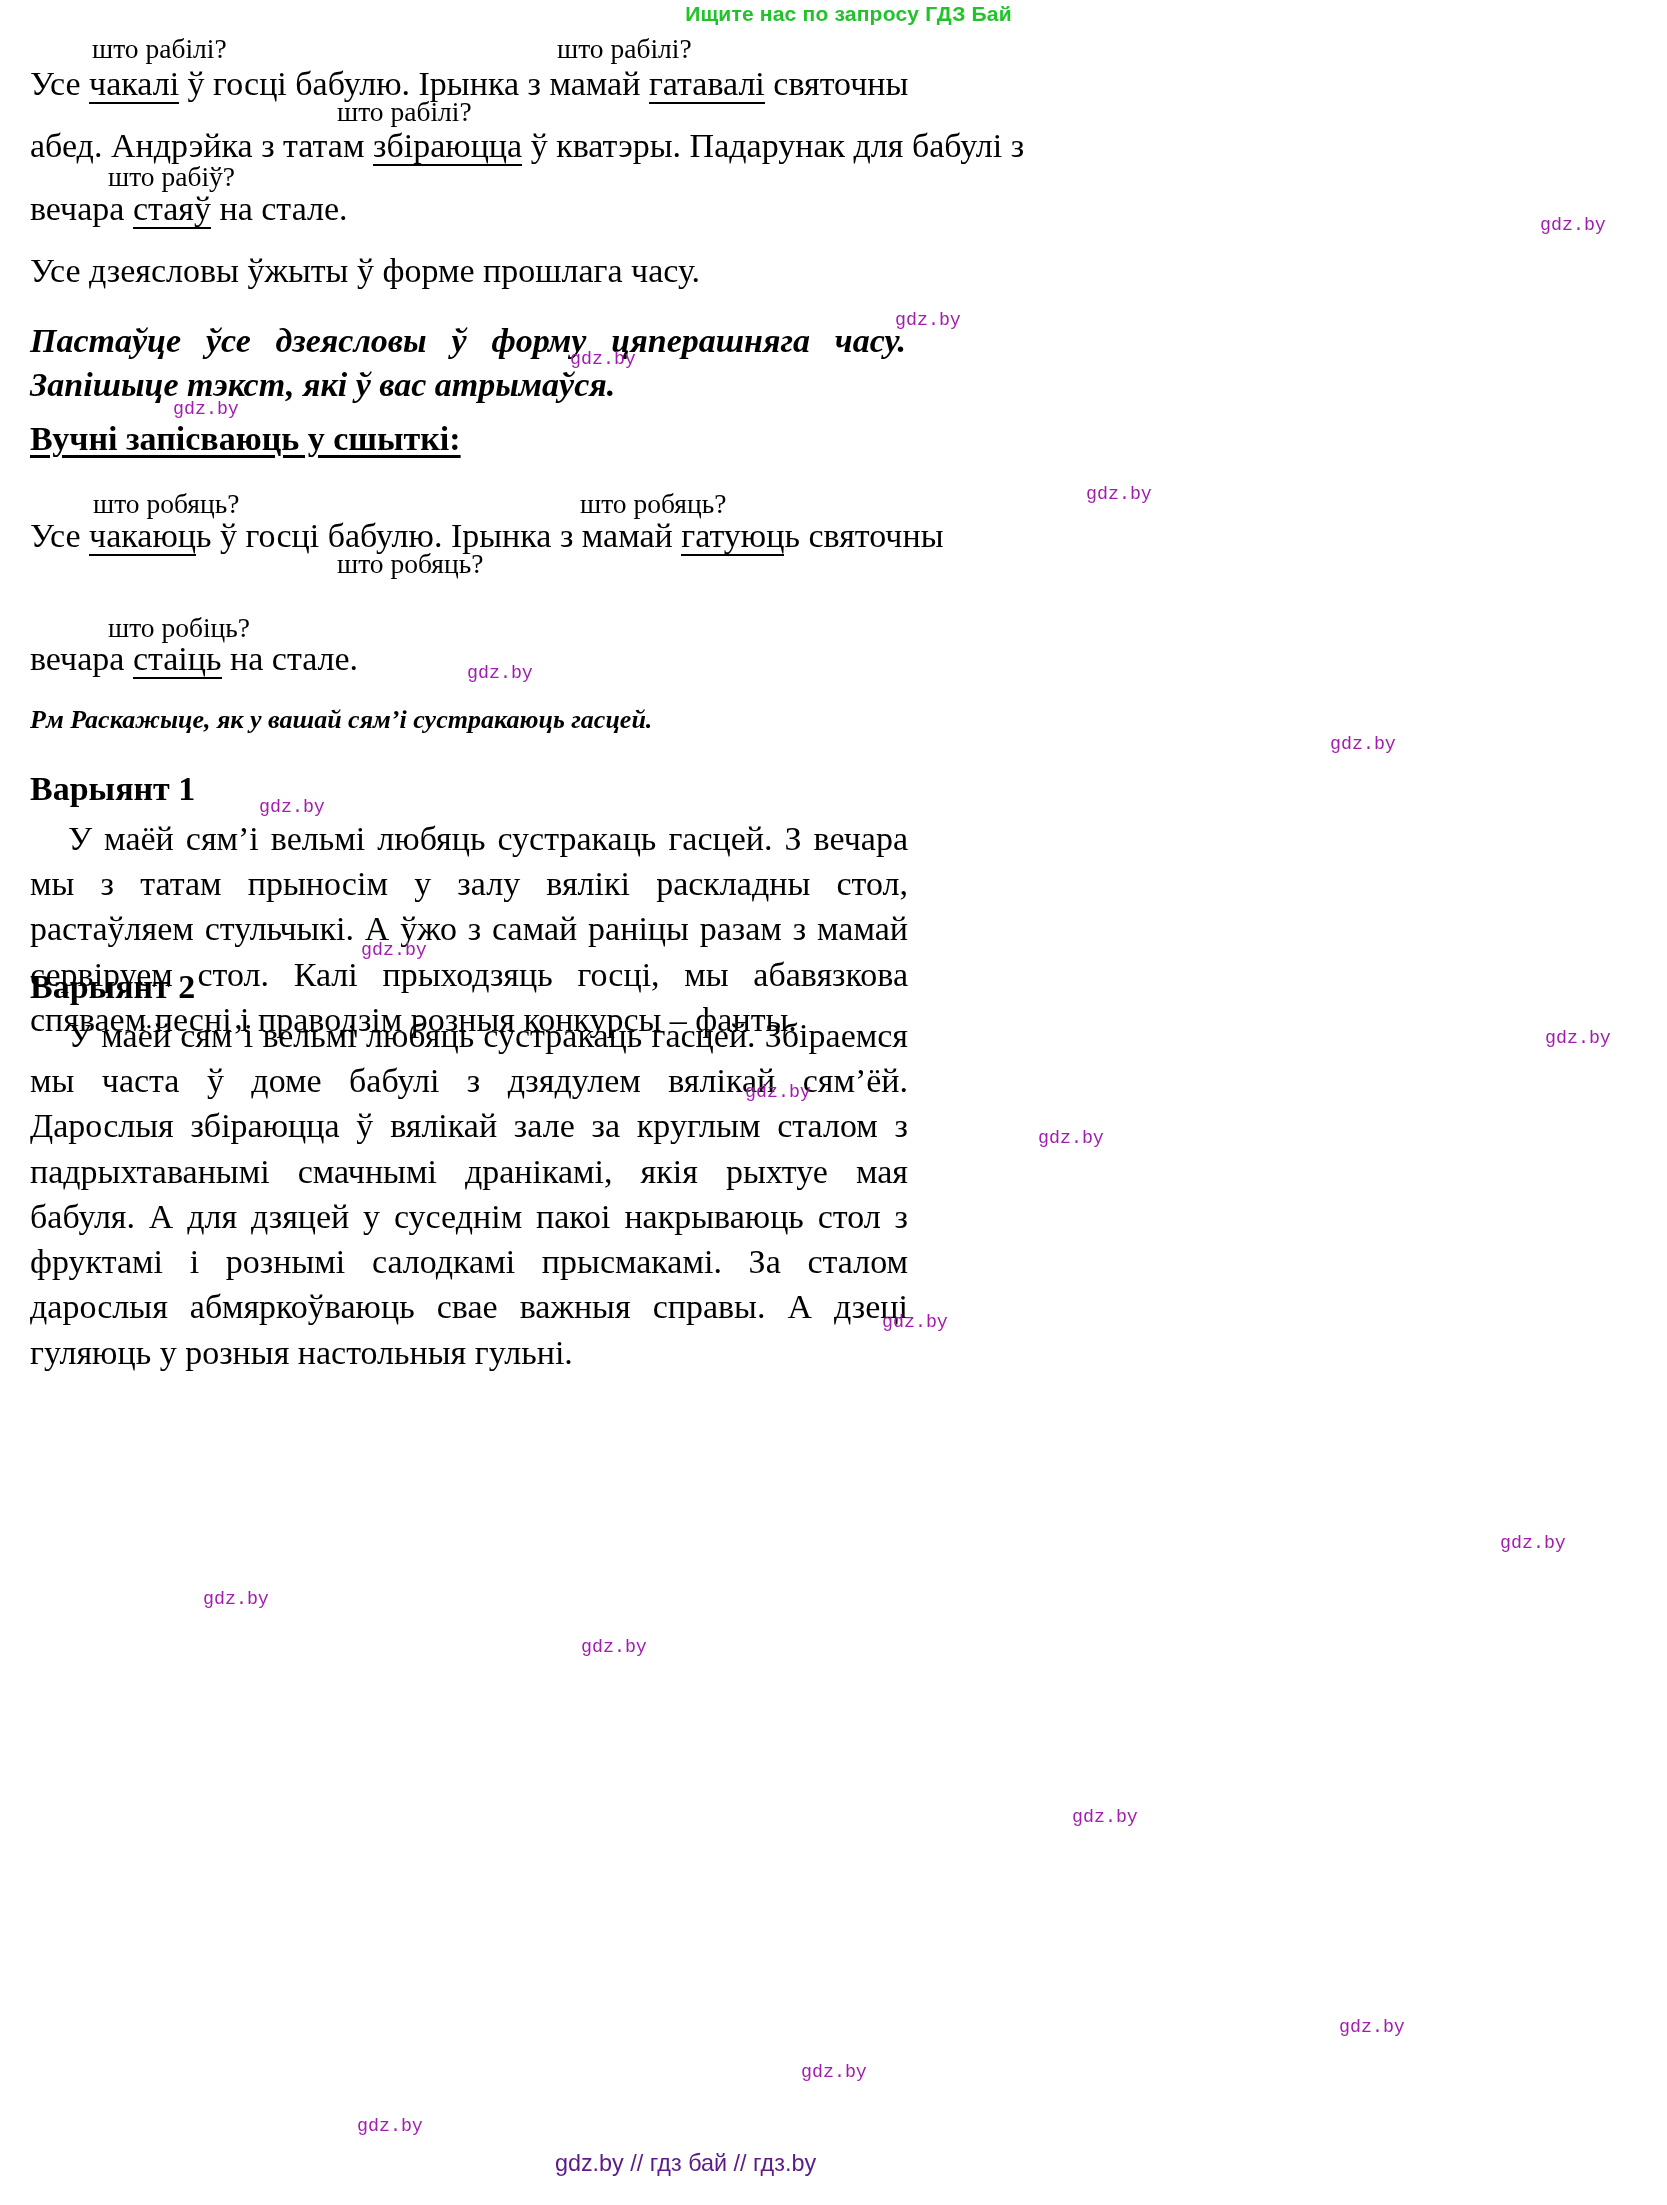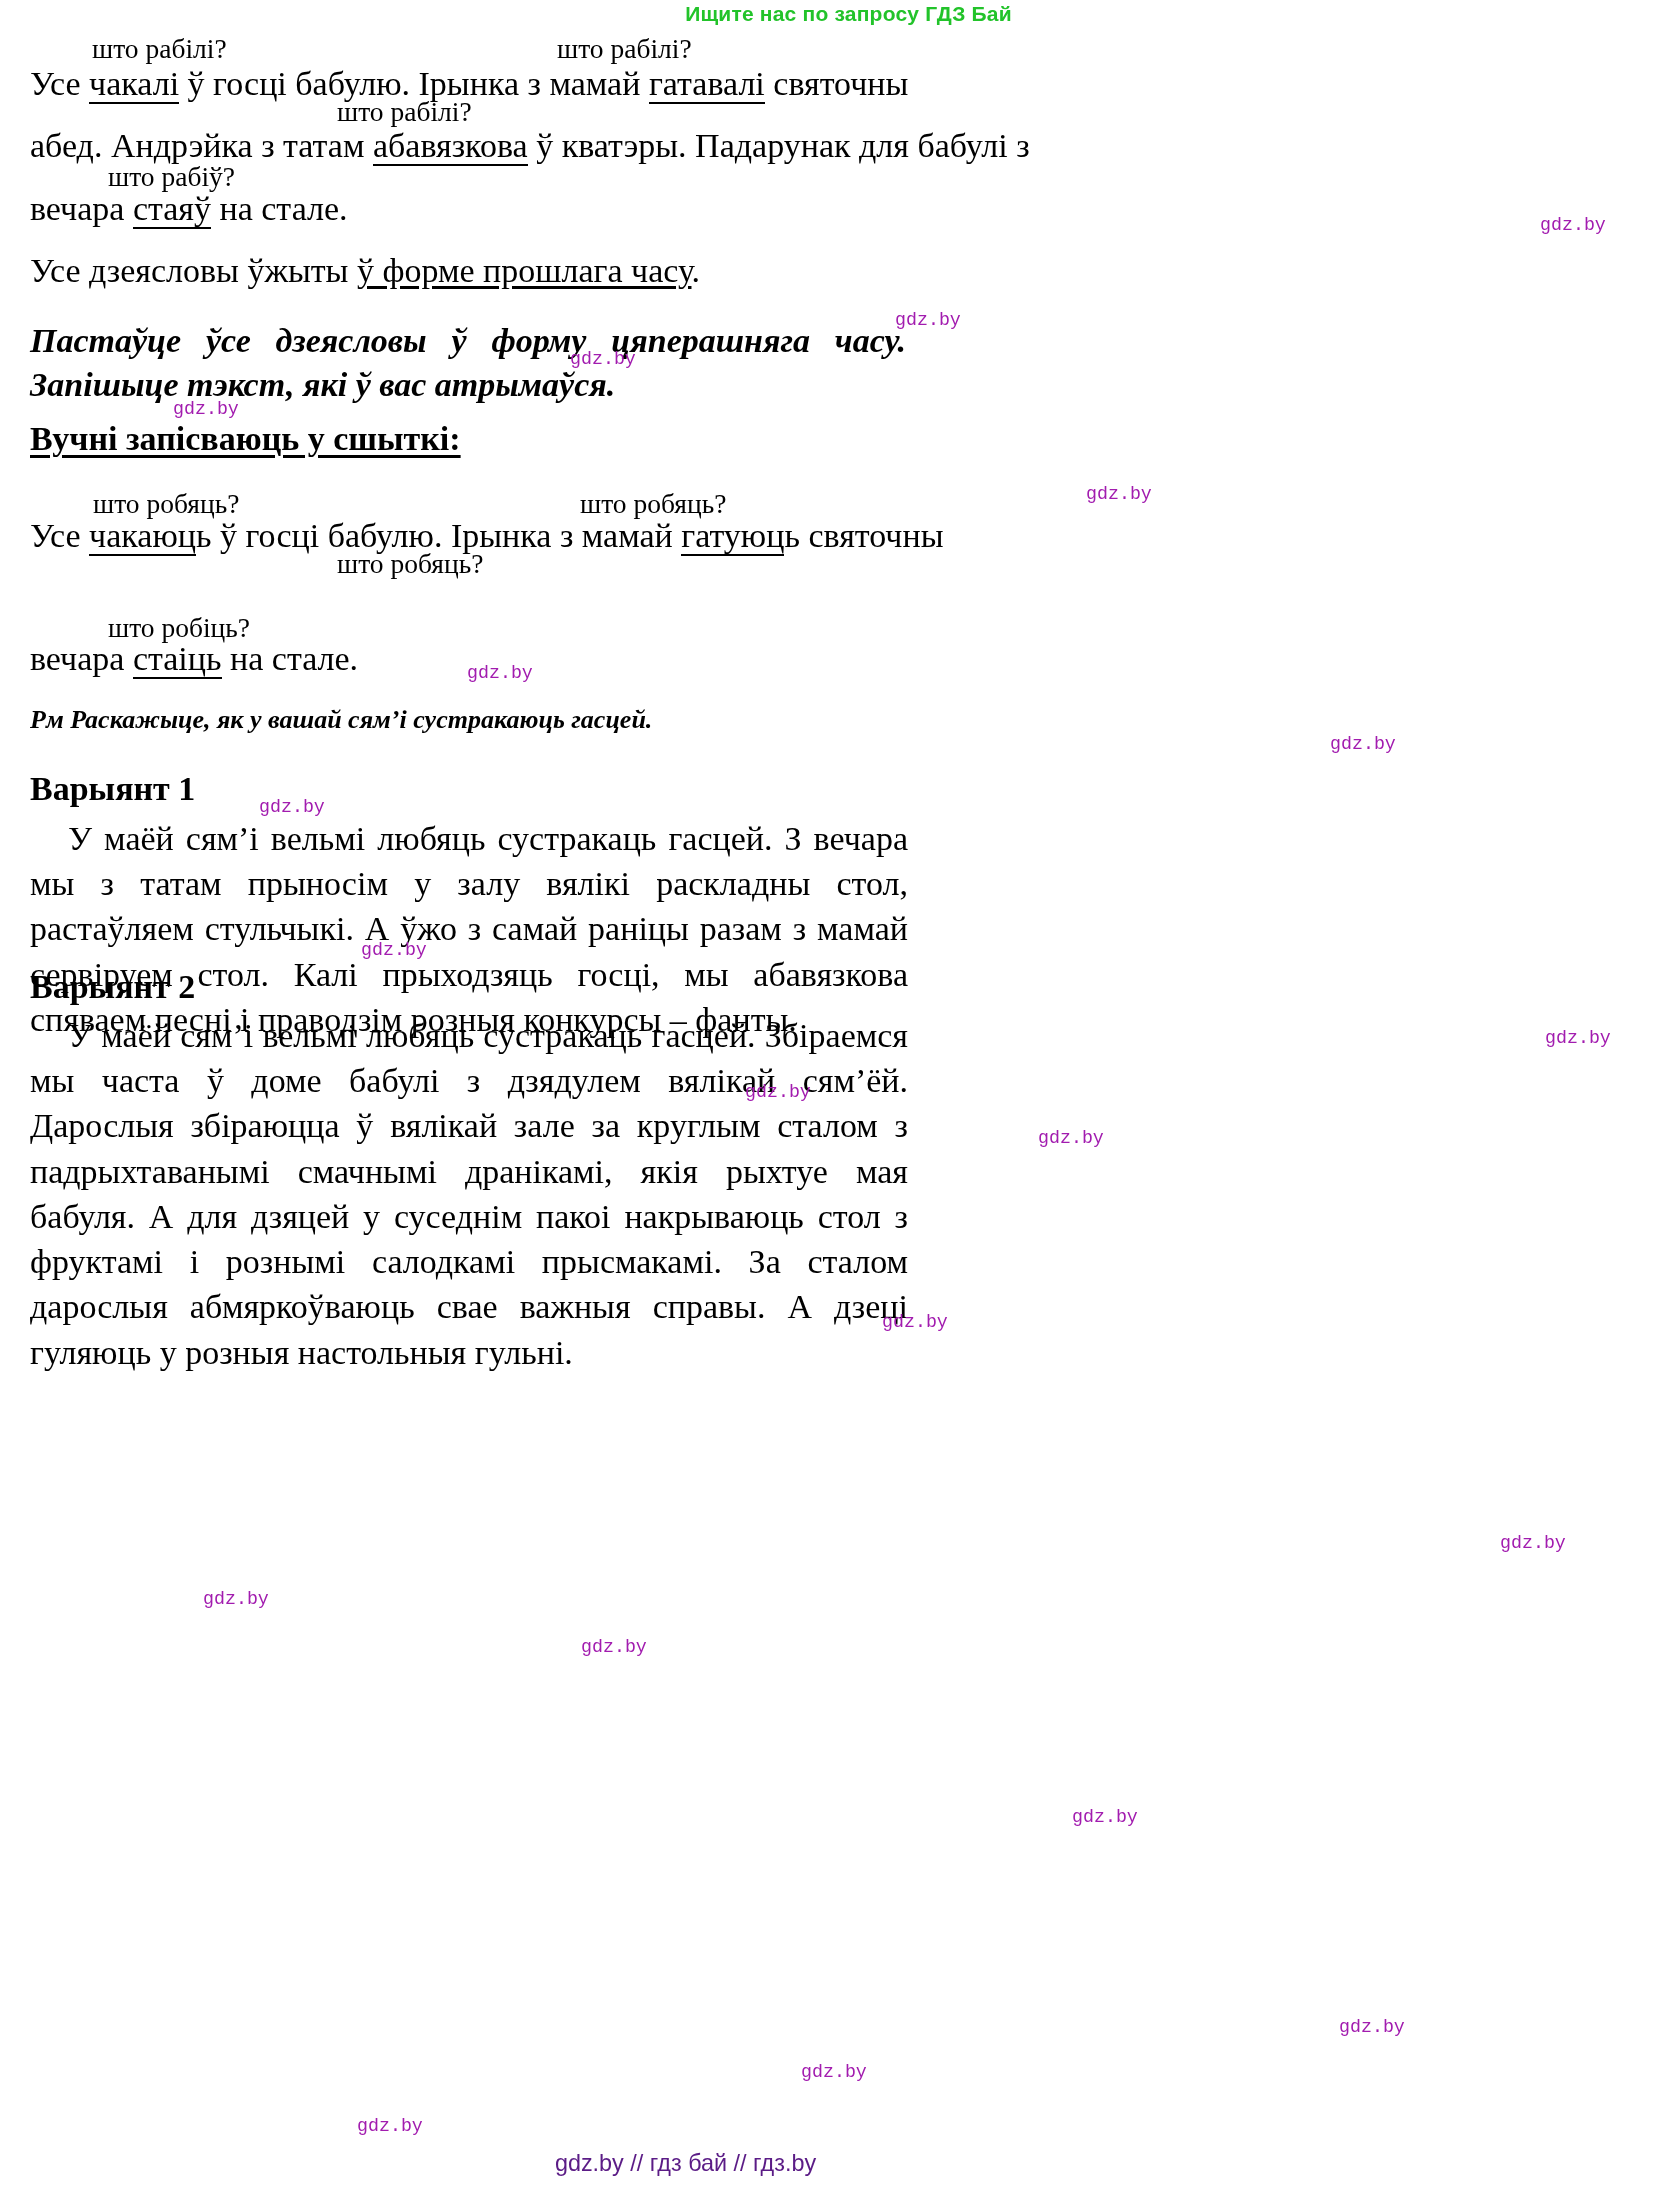--- a/index.html
+++ b/index.html
@@ -56,21 +56,20 @@
     white-space: nowrap;
   }
 
   
   .dbl {
     border-bottom: 2.5px double #000;
     padding-bottom: 0;
   }
   
   .sgl {
-    text-decoration: underline;
     text-decoration-thickness: 2.5px;
     text-underline-offset: 4.2px;
   }
 
   
   .task {
     position: absolute;
     font-weight: bold;
     font-style: italic;
     font-size: 34px;
@@ -146,21 +145,21 @@
   <div class="qlabel" style="left:92px; top:35px;">што рабілі?</div>
   <div class="qlabel" style="left:557px; top:35px;">што рабілі?</div>
 
   <div class="tline" style="left:30px; top:67px;">
     <span>Усе </span><span class="dbl">чакалі</span><span> ў госці бабулю. Ірынка з мамай </span><span class="dbl">гатавалі</span><span> святочны</span>
   </div>
 
   <div class="qlabel" style="left:337px; top:98px;">што рабілі?</div>
 
   <div class="tline" style="left:30px; top:129px;">
-    <span>абед. Андрэйка з татам </span><span class="dbl">абавязкова</span><span> ў кватэры. Падарунак для бабулі з</span>
+    <span>абед. Андрэйка з татам </span><span class="dbl">збіраюцца</span><span> ў кватэры. Падарунак для бабулі з</span>
   </div>
 
   <div class="qlabel" style="left:108px; top:163px;">што рабіў?</div>
 
   <div class="tline" style="left:30px; top:192px;">
     <span>вечара </span><span class="dbl">стаяў</span><span> на стале.</span>
   </div>
 
   <div class="tline" style="left:30px; top:254px;">
     <span>Усе дзеясловы ўжыты </span><span class="sgl">ў форме прошлага часу</span><span>.</span>

